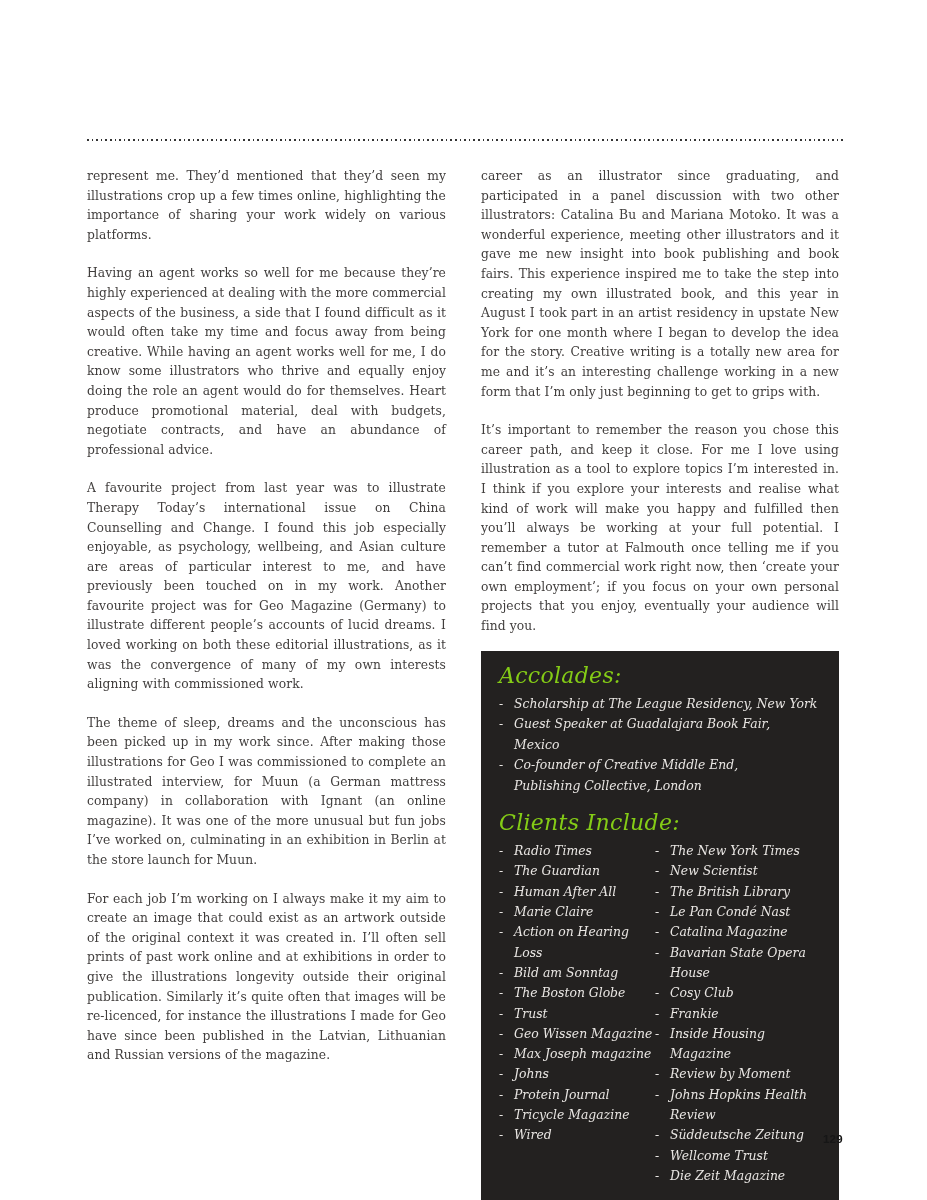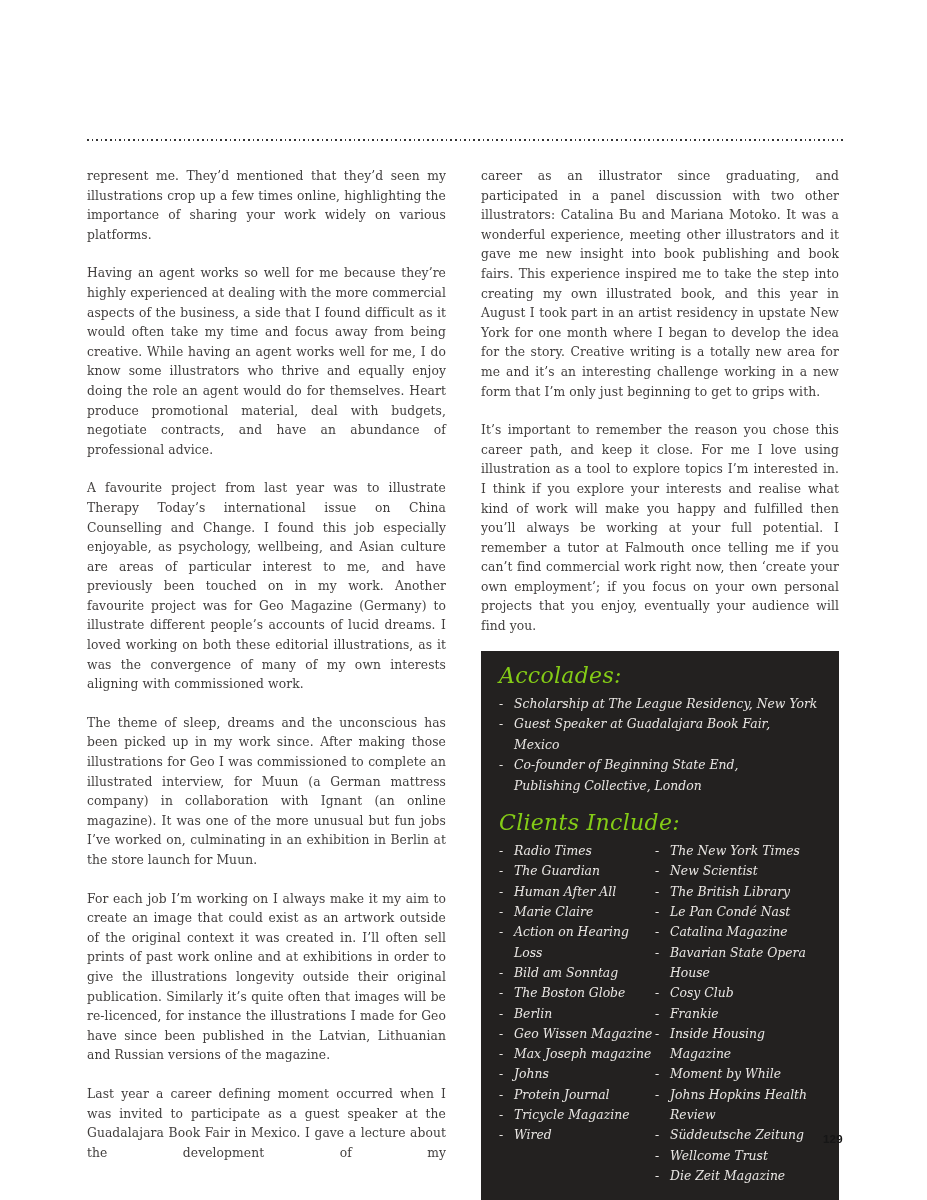--- a/index.html
+++ b/index.html
@@ -63,42 +63,41 @@
   <div class="dotted-rule"></div>
 
   <div class="columns">
 
     <div class="col col-left">
       <p>represent me. They’d mentioned that they’d seen my illustrations crop up a few times online, highlighting the importance of sharing your work widely on various platforms.</p>
       <p>Having an agent works so well for me because they’re highly experienced at dealing with the more commercial aspects of the business, a side that I found difficult as it would often take my time and focus away from being creative. While having an agent works well for me, I do know some illustrators who thrive and equally enjoy doing the role an agent would do for themselves. Heart produce promotional material, deal with budgets, negotiate contracts, and have an abundance of professional advice.</p>
       <p>A favourite project from last year was to illustrate Therapy Today’s international issue on China Counselling and Change. I found this job especially enjoyable, as psychology, wellbeing, and Asian culture are areas of particular interest to me, and have previously been touched on in my work.  Another favourite project was for Geo Magazine (Germany) to illustrate different people’s accounts of lucid dreams. I loved working on both these editorial illustrations, as it was the convergence of many of my own interests aligning with commissioned work.</p>
       <p>The theme of sleep, dreams and the unconscious has been picked up in my work since. After making those illustrations for Geo I was commissioned to complete an illustrated interview, for Muun (a German mattress company) in collaboration with Ignant (an online magazine).  It was one of the more unusual but fun jobs I’ve worked on, culminating in an exhibition in Berlin at the store launch for Muun.</p>
       <p>For each job I’m working on I always make it my aim to create an image that could exist as an artwork outside of the original context it was created in. I’ll often sell prints of past work online and at exhibitions in order to give the illustrations longevity outside their original publication. Similarly it’s quite often that images will be re-licenced, for instance the illustrations I made for Geo have since been published in the Latvian, Lithuanian and Russian versions of the magazine.</p>
-      <p class="cont">Last year a career defining moment occurred when I was invited to participate as a guest speaker at the Guadalajara Book Fair in Mexico. I gave a lecture about the development of my</p>
     </div>
 
     <div class="col col-right">
       <p>career as an illustrator since graduating, and participated in a panel discussion with two other illustrators: Catalina Bu and Mariana Motoko. It was a wonderful experience, meeting other illustrators and it gave me new insight into book publishing and book fairs. This experience inspired me to take the step into creating my own illustrated book, and this year in August I took part in an artist residency in upstate New York for one month where I began to develop the idea for the story. Creative writing is a totally new area for me and it’s an interesting challenge working in a new form that I’m only just beginning to get to grips with.</p>
       <p>It’s important to remember the reason you chose this career path, and keep it close. For me I love using illustration as a tool to explore topics I’m interested in. I think if you explore your interests and realise what kind of work will make you happy and fulfilled then you’ll always be working at your full potential.  I remember a tutor at Falmouth once telling me if you can’t find commercial work right now, then ‘create your own employment’; if you focus on your own personal projects that you enjoy, eventually your audience will find you.</p>
 
       <aside class="panel">
 
         <h2>Accolades:</h2>
         <ul class="accolades">
           <li class="item">
             <span class="dash">-</span>
             <span>Scholarship at The League Residency, New York</span>
           </li>
           <li class="item">
             <span class="dash">-</span>
             <span>Guest Speaker at Guadalajara Book Fair, Mexico</span>
           </li>
           <li class="item">
             <span class="dash">-</span>
-            <span>Co-founder of Beginning State End,</span>
+            <span>Co-founder of Creative Middle End,</span>
           </li>
           <li class="item">
             <span class="dash"></span>
             <span>Publishing Collective, London</span>
           </li>
         </ul>
 
         <h2>Clients Include:</h2>
         <div class="clients-grid">
           <ul class="c1">
@@ -125,21 +124,21 @@
             <li class="item">
                 <span class="dash">-</span>
                 <span>Bild am Sonntag</span>
               </li>
             <li class="item">
                 <span class="dash">-</span>
                 <span>The Boston Globe</span>
               </li>
             <li class="item">
                 <span class="dash">-</span>
-                <span>Berlin</span>
+                <span>Trust</span>
               </li>
             <li class="item">
                 <span class="dash">-</span>
                 <span>Geo Wissen Magazine</span>
               </li>
             <li class="item">
                 <span class="dash">-</span>
                 <span>Max Joseph magazine</span>
               </li>
             <li class="item">
@@ -191,21 +190,21 @@
             <li class="item">
                 <span class="dash">-</span>
                 <span>Frankie</span>
               </li>
             <li class="item">
                 <span class="dash">-</span>
                 <span>Inside Housing Magazine</span>
               </li>
             <li class="item">
                 <span class="dash">-</span>
-                <span>Moment by While</span>
+                <span>Review by Moment</span>
               </li>
             <li class="item">
                 <span class="dash">-</span>
                 <span>Johns Hopkins Health Review</span>
               </li>
             <li class="item">
                 <span class="dash">-</span>
                 <span>Süddeutsche Zeitung</span>
               </li>
             <li class="item">

